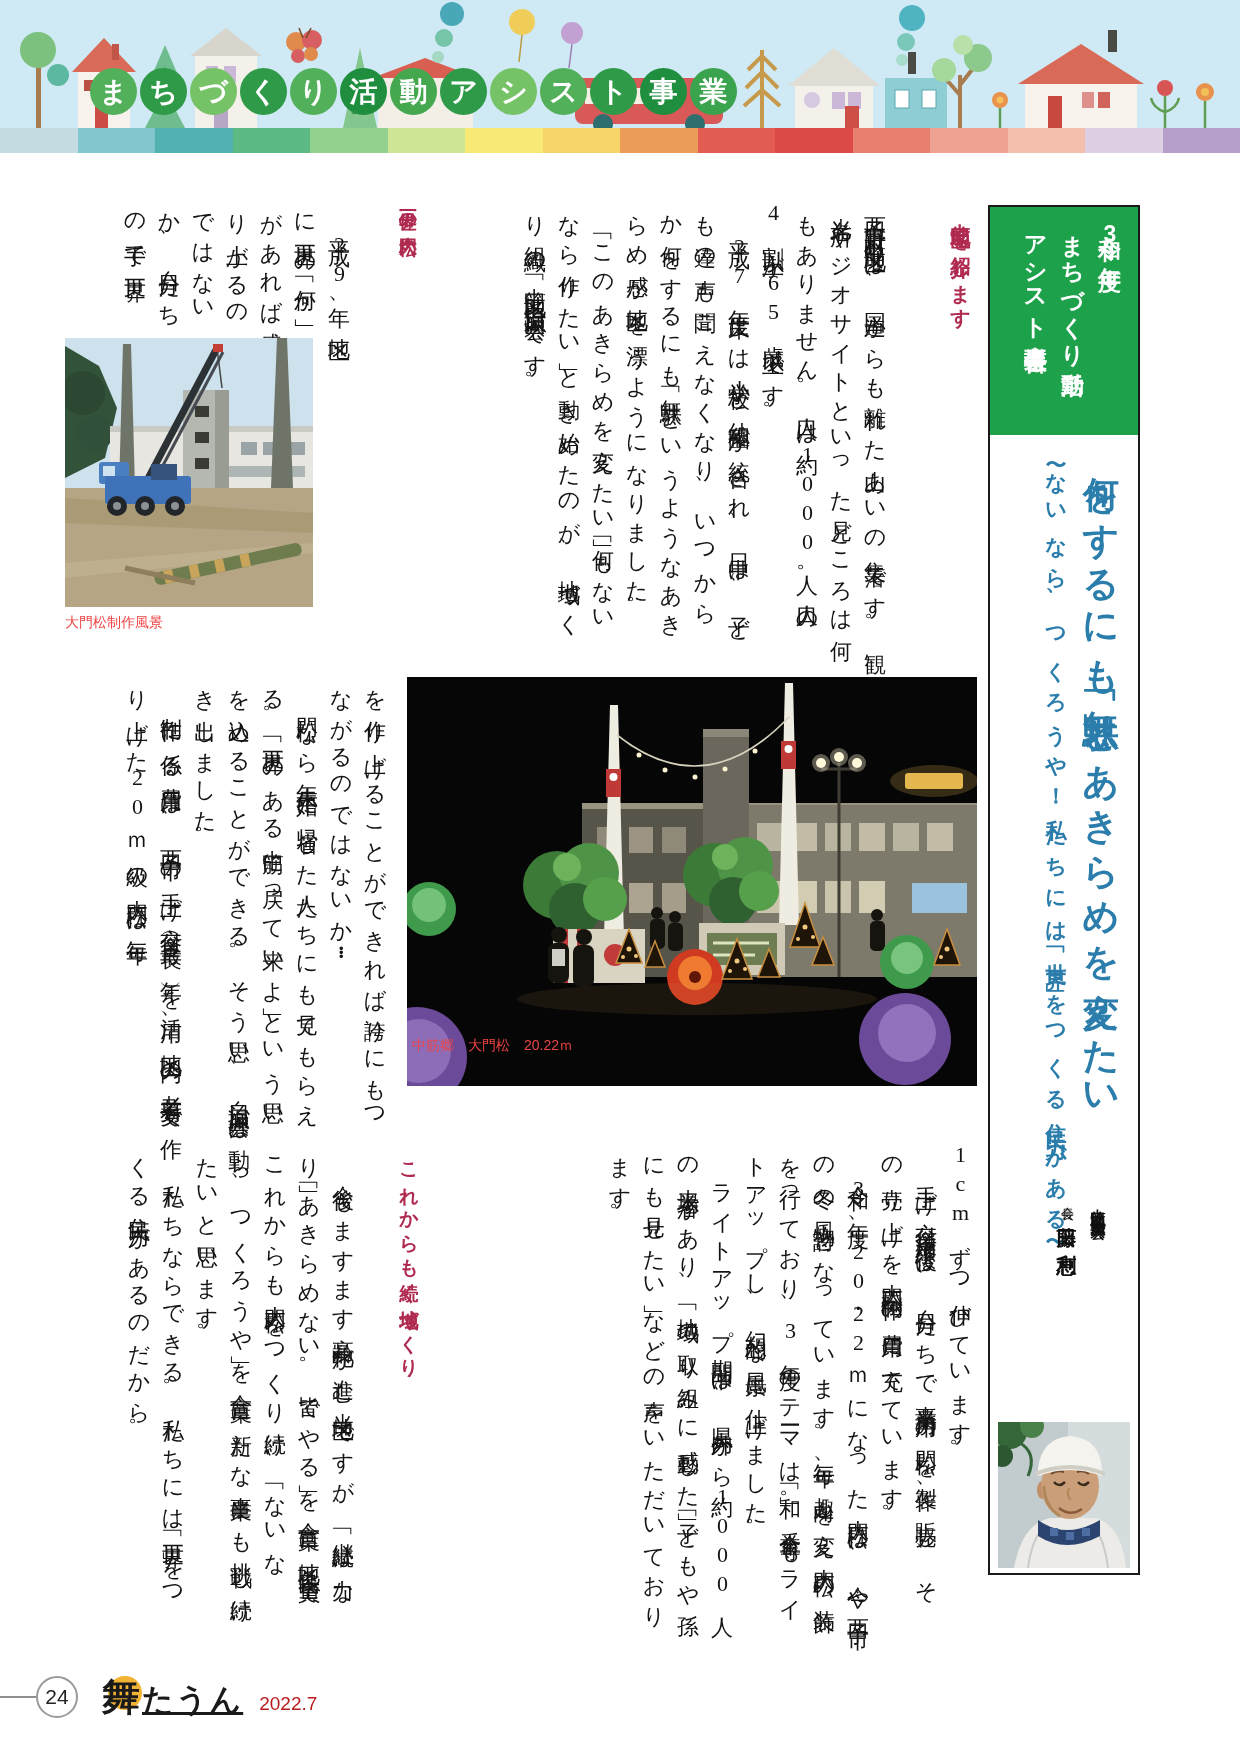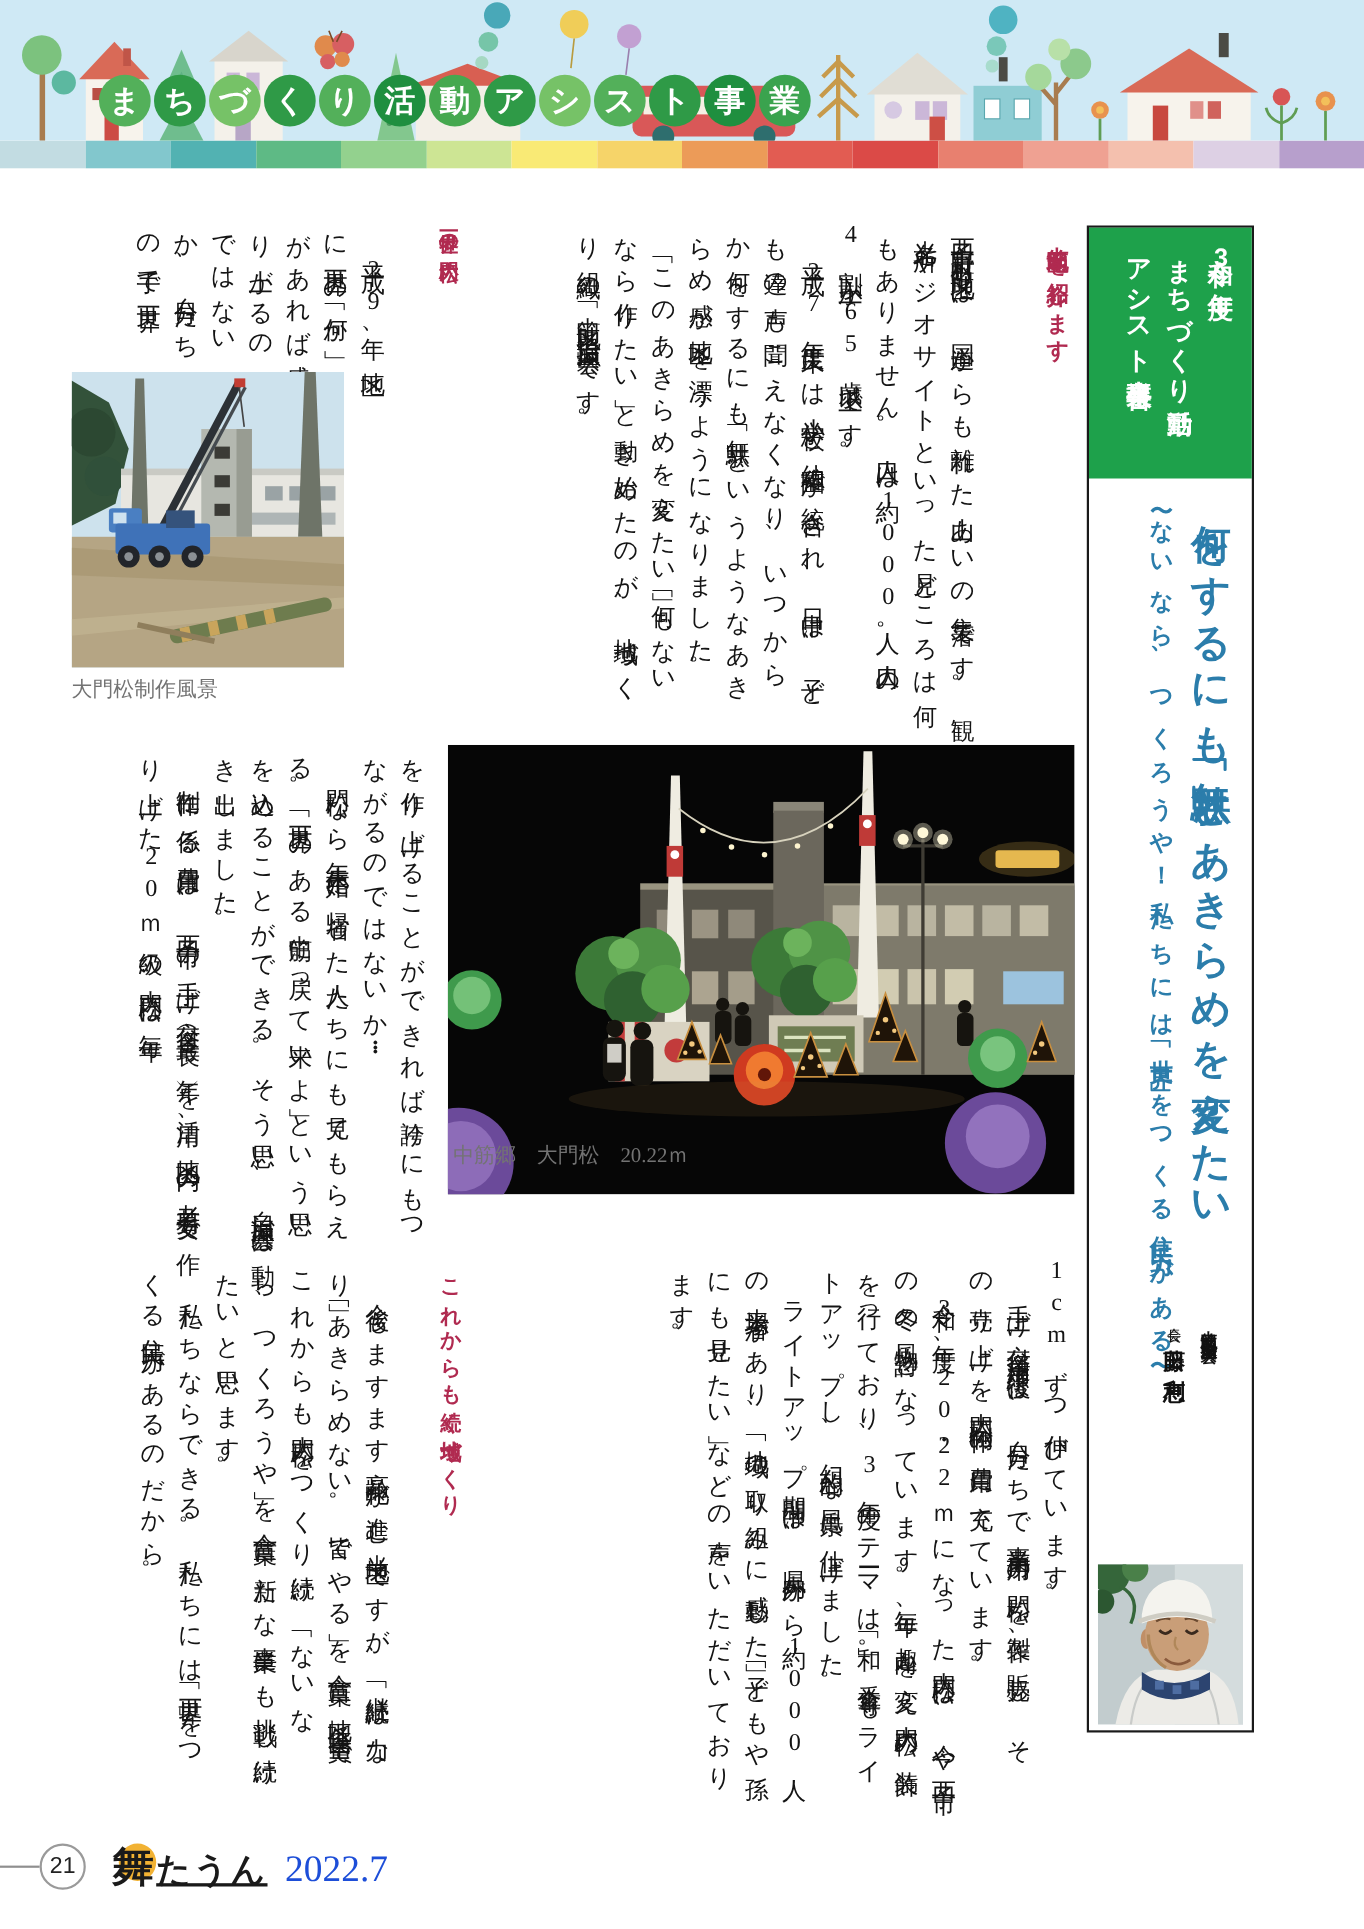--- a/index.html
+++ b/index.html
@@ -29,21 +29,21 @@
   #dm-top-text{left:52px;top:198px;width:304px;height:132px;}
   #dm-mid-text{left:48px;top:674px;width:344px;height:470px;}
   #future-heading{left:396px;top:1150px;font-size:19px;letter-spacing:2px;}
   #future-right-text{left:425px;top:1142px;width:552px;height:478px;}
   #future-left-text{left:58px;top:1142px;width:302px;height:478px;}
 
   
   .photo{position:absolute;overflow:hidden;}
   #crane-photo{left:65px;top:338px;width:248px;height:269px;}
   #night-photo{left:407px;top:677px;width:570px;height:409px;}
-  .caption{position:absolute;font-family:Liberation Serif, serif;font-size:19px;color:#737373;}
+  .caption{position:absolute;font-family:Liberation Sans, sans-serif;font-size:14px;color:#ef4444;}
   #crane-caption{left:65px;top:614px;}
   #night-caption{left:412px;top:1037px;}
 
   
   #side-box{position:absolute;left:988px;top:205px;width:152px;height:1370px;
             border:2px solid #1a1a1a;background:#fff;box-sizing:border-box;}
   #report-label{position:absolute;top:0;left:0;right:0;height:228px;background:#1ea14b;
             writing-mode:vertical-rl;text-orientation:upright;color:#fff;font-weight:700;
             font-family:"Liberation Sans",sans-serif;font-size:23px;line-height:37px;
             letter-spacing:1px;padding:12px 10px 0 0;box-sizing:border-box;}
@@ -69,21 +69,21 @@
   #page-badge{position:absolute;left:36px;top:1676px;width:42px;height:42px;border:2px solid #9a9a9a;
            border-radius:50%;background:#fff;display:flex;align-items:center;justify-content:center;
            font-size:21px;color:#222;box-sizing:border-box;}
   #logo{position:absolute;left:100px;top:1672px;display:flex;align-items:baseline;}
   .logo-mai{position:relative;font-family:"Liberation Serif",serif;font-weight:700;font-size:38px;
            color:#1a1a1a;z-index:1;padding:0 2px;}
   .logo-mai::before{content:"";position:absolute;left:8px;top:4px;width:34px;height:34px;
            background:#f2b233;border-radius:50%;z-index:-1;}
   .logo-rest{font-family:"Liberation Serif",serif;font-weight:700;font-size:31px;color:#1a1a1a;
            letter-spacing:2px;text-decoration:underline;}
-  .logo-issue{font-family:Liberation Serif, serif;font-size:34px;color:#1d4ed8;margin-left:16px;}
+  .logo-issue{font-family:Liberation Sans, sans-serif;font-size:19px;color:#b91c1c;margin-left:16px;}
 </style>
 </head>
 <body>
 
 <div id="page">
 
   <div id="banner">
     <svg width="1240" height="128" viewBox="0 0 1240 128">
       <rect width="1240" height="128" fill="#cfe9f5"></rect>
 
@@ -480,20 +480,20 @@
         <path d="M53,52 q6,-4 13,-2 M79,50 q6,-2 12,2" stroke="#6b4a30" stroke-width="2" fill="none"></path>
         <path d="M71,66 q-3,8 2,12" stroke="#b08759" stroke-width="2" fill="none"></path>
         <path d="M61,86 q11,9 23,1" stroke="#8a5a3c" stroke-width="2.5" fill="none"></path>
         <path d="M40,46 Q44,16 72,14 Q102,16 104,48 L104,54 Q72,42 40,54 Z" fill="#f4f3ee"></path>
         <path d="M37,52 Q72,38 107,52" stroke="#cfcdc4" stroke-width="4" fill="none"></path>
       </svg>
     </div>
   </div>
 
   <div id="footer-rule"></div>
-  <div id="page-badge">21</div>
+  <div id="page-badge">24</div>
   <div id="logo">
     <span class="logo-mai">舞</span>
     <span class="logo-rest">たうん</span>
     <span class="logo-issue">2022.7</span>
   </div>
 
 </div>
 
 </body></html>

